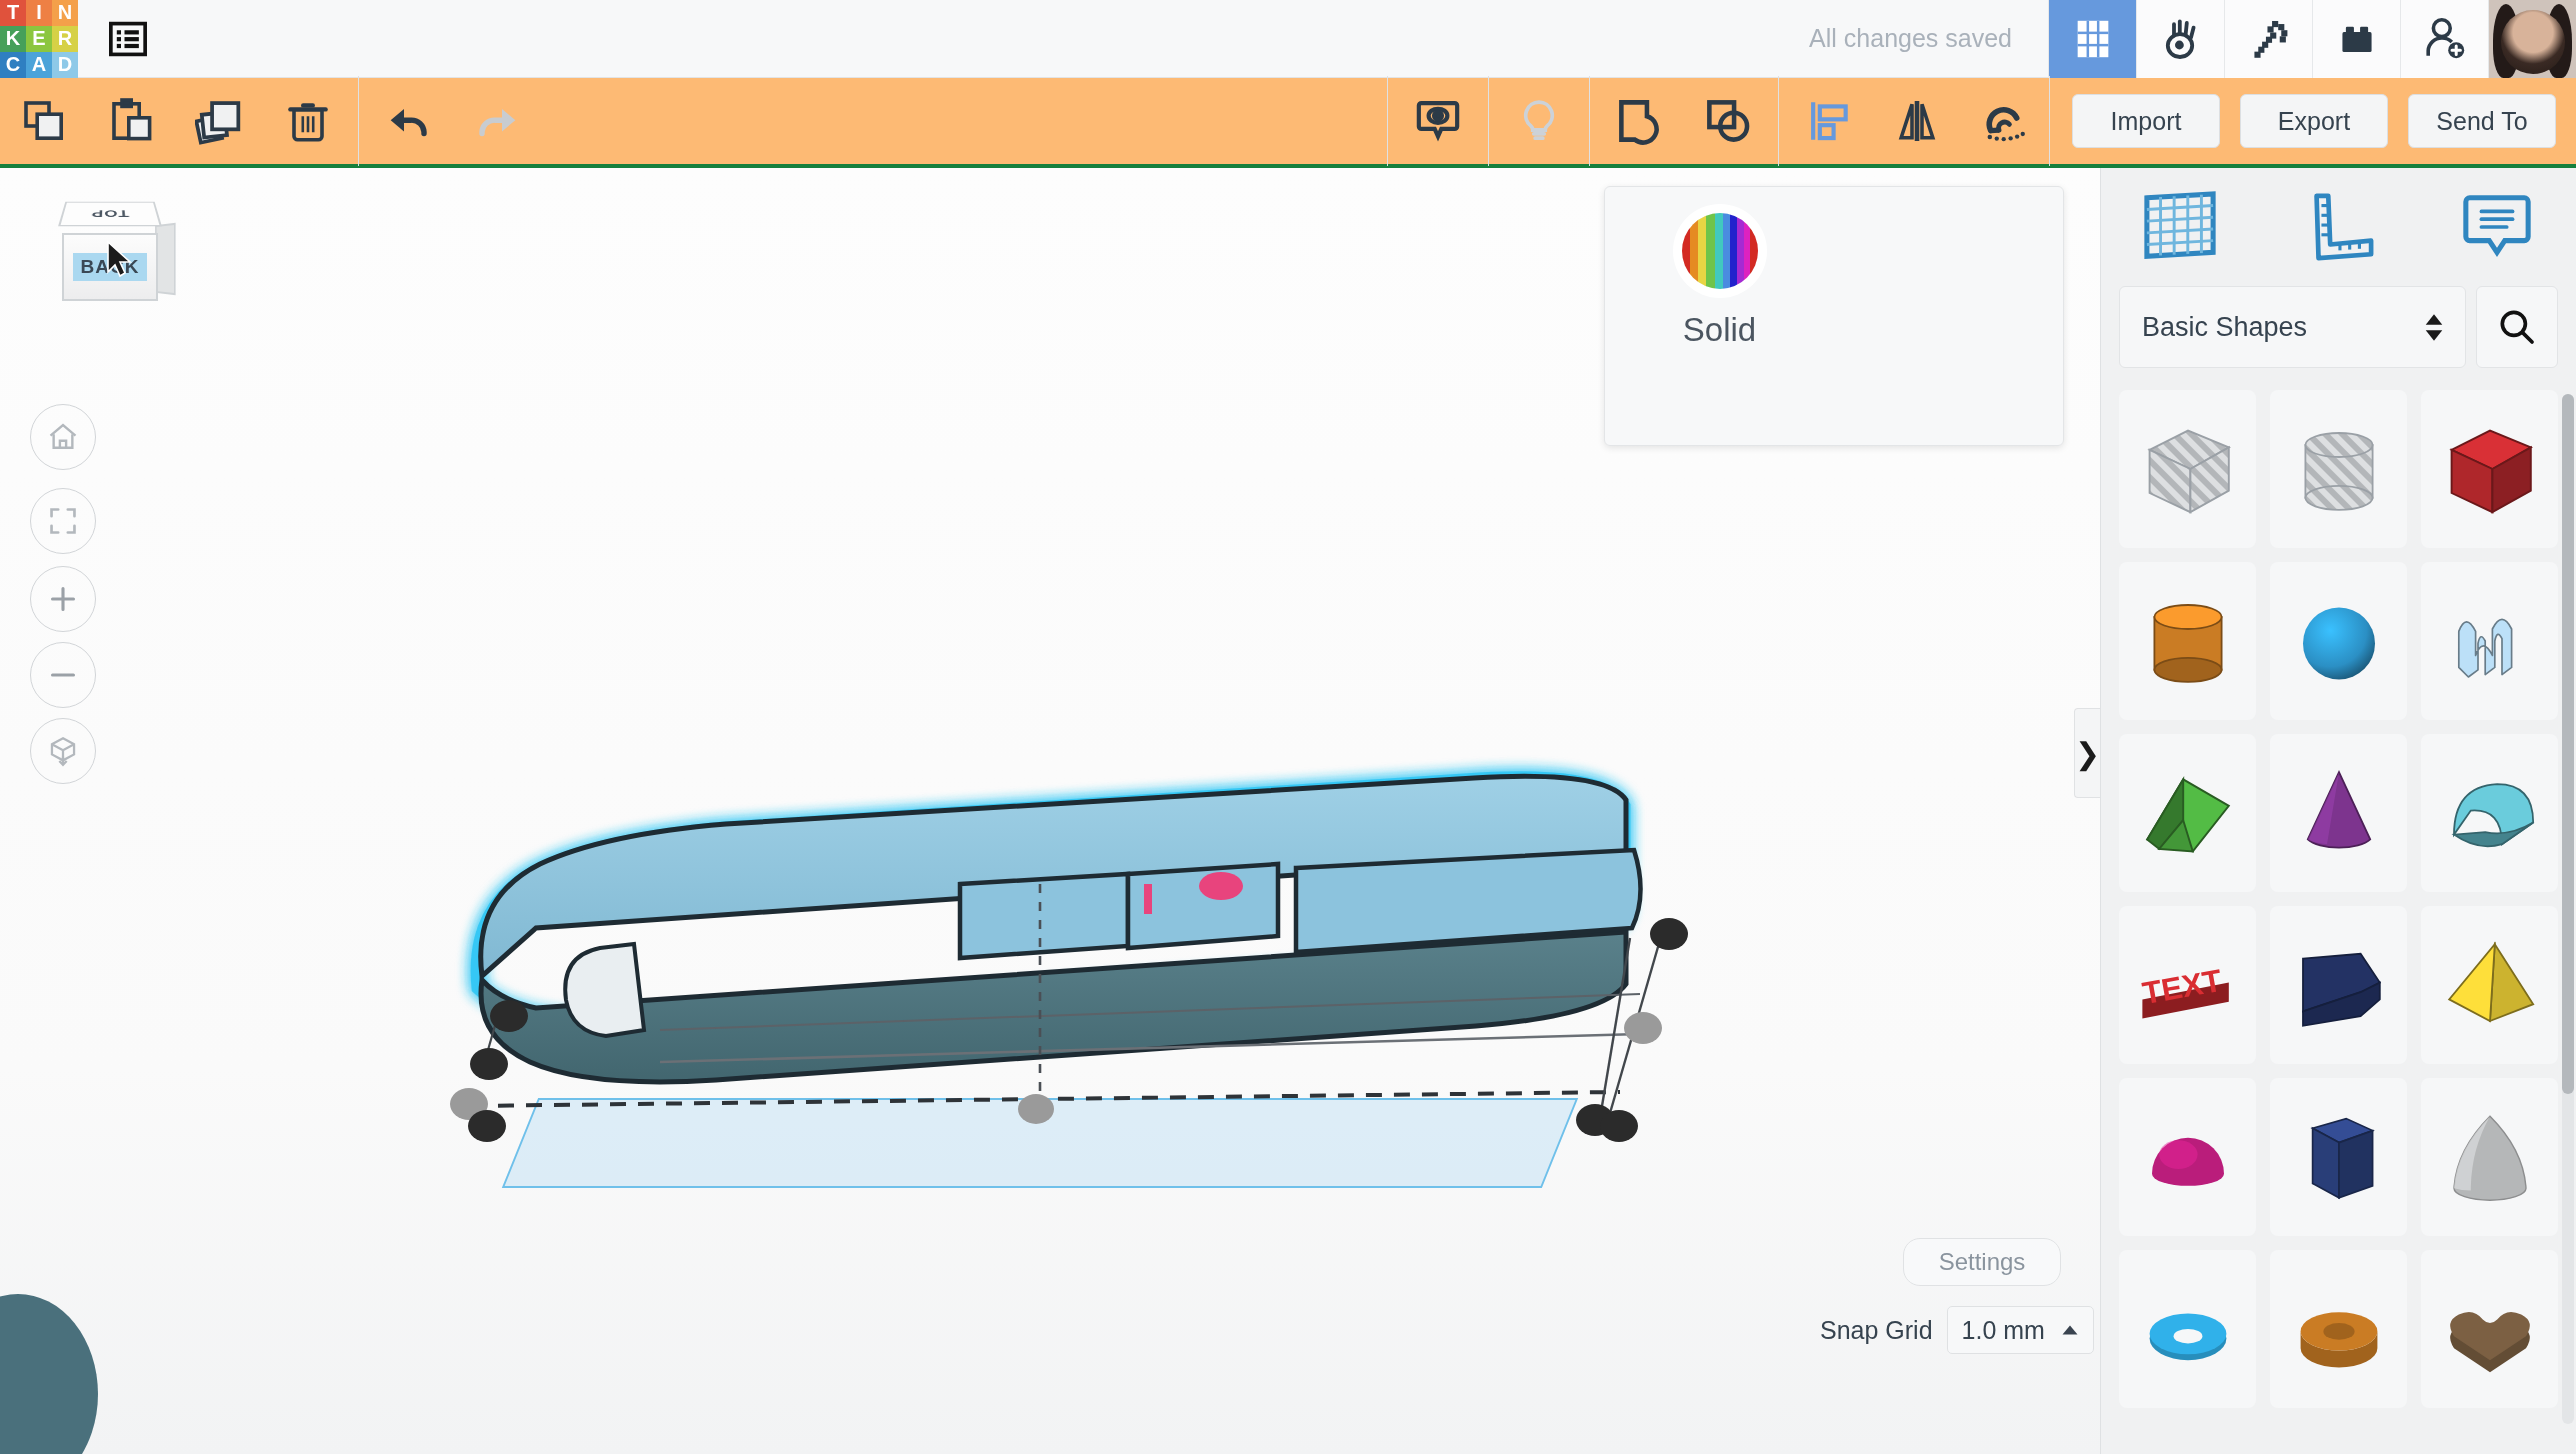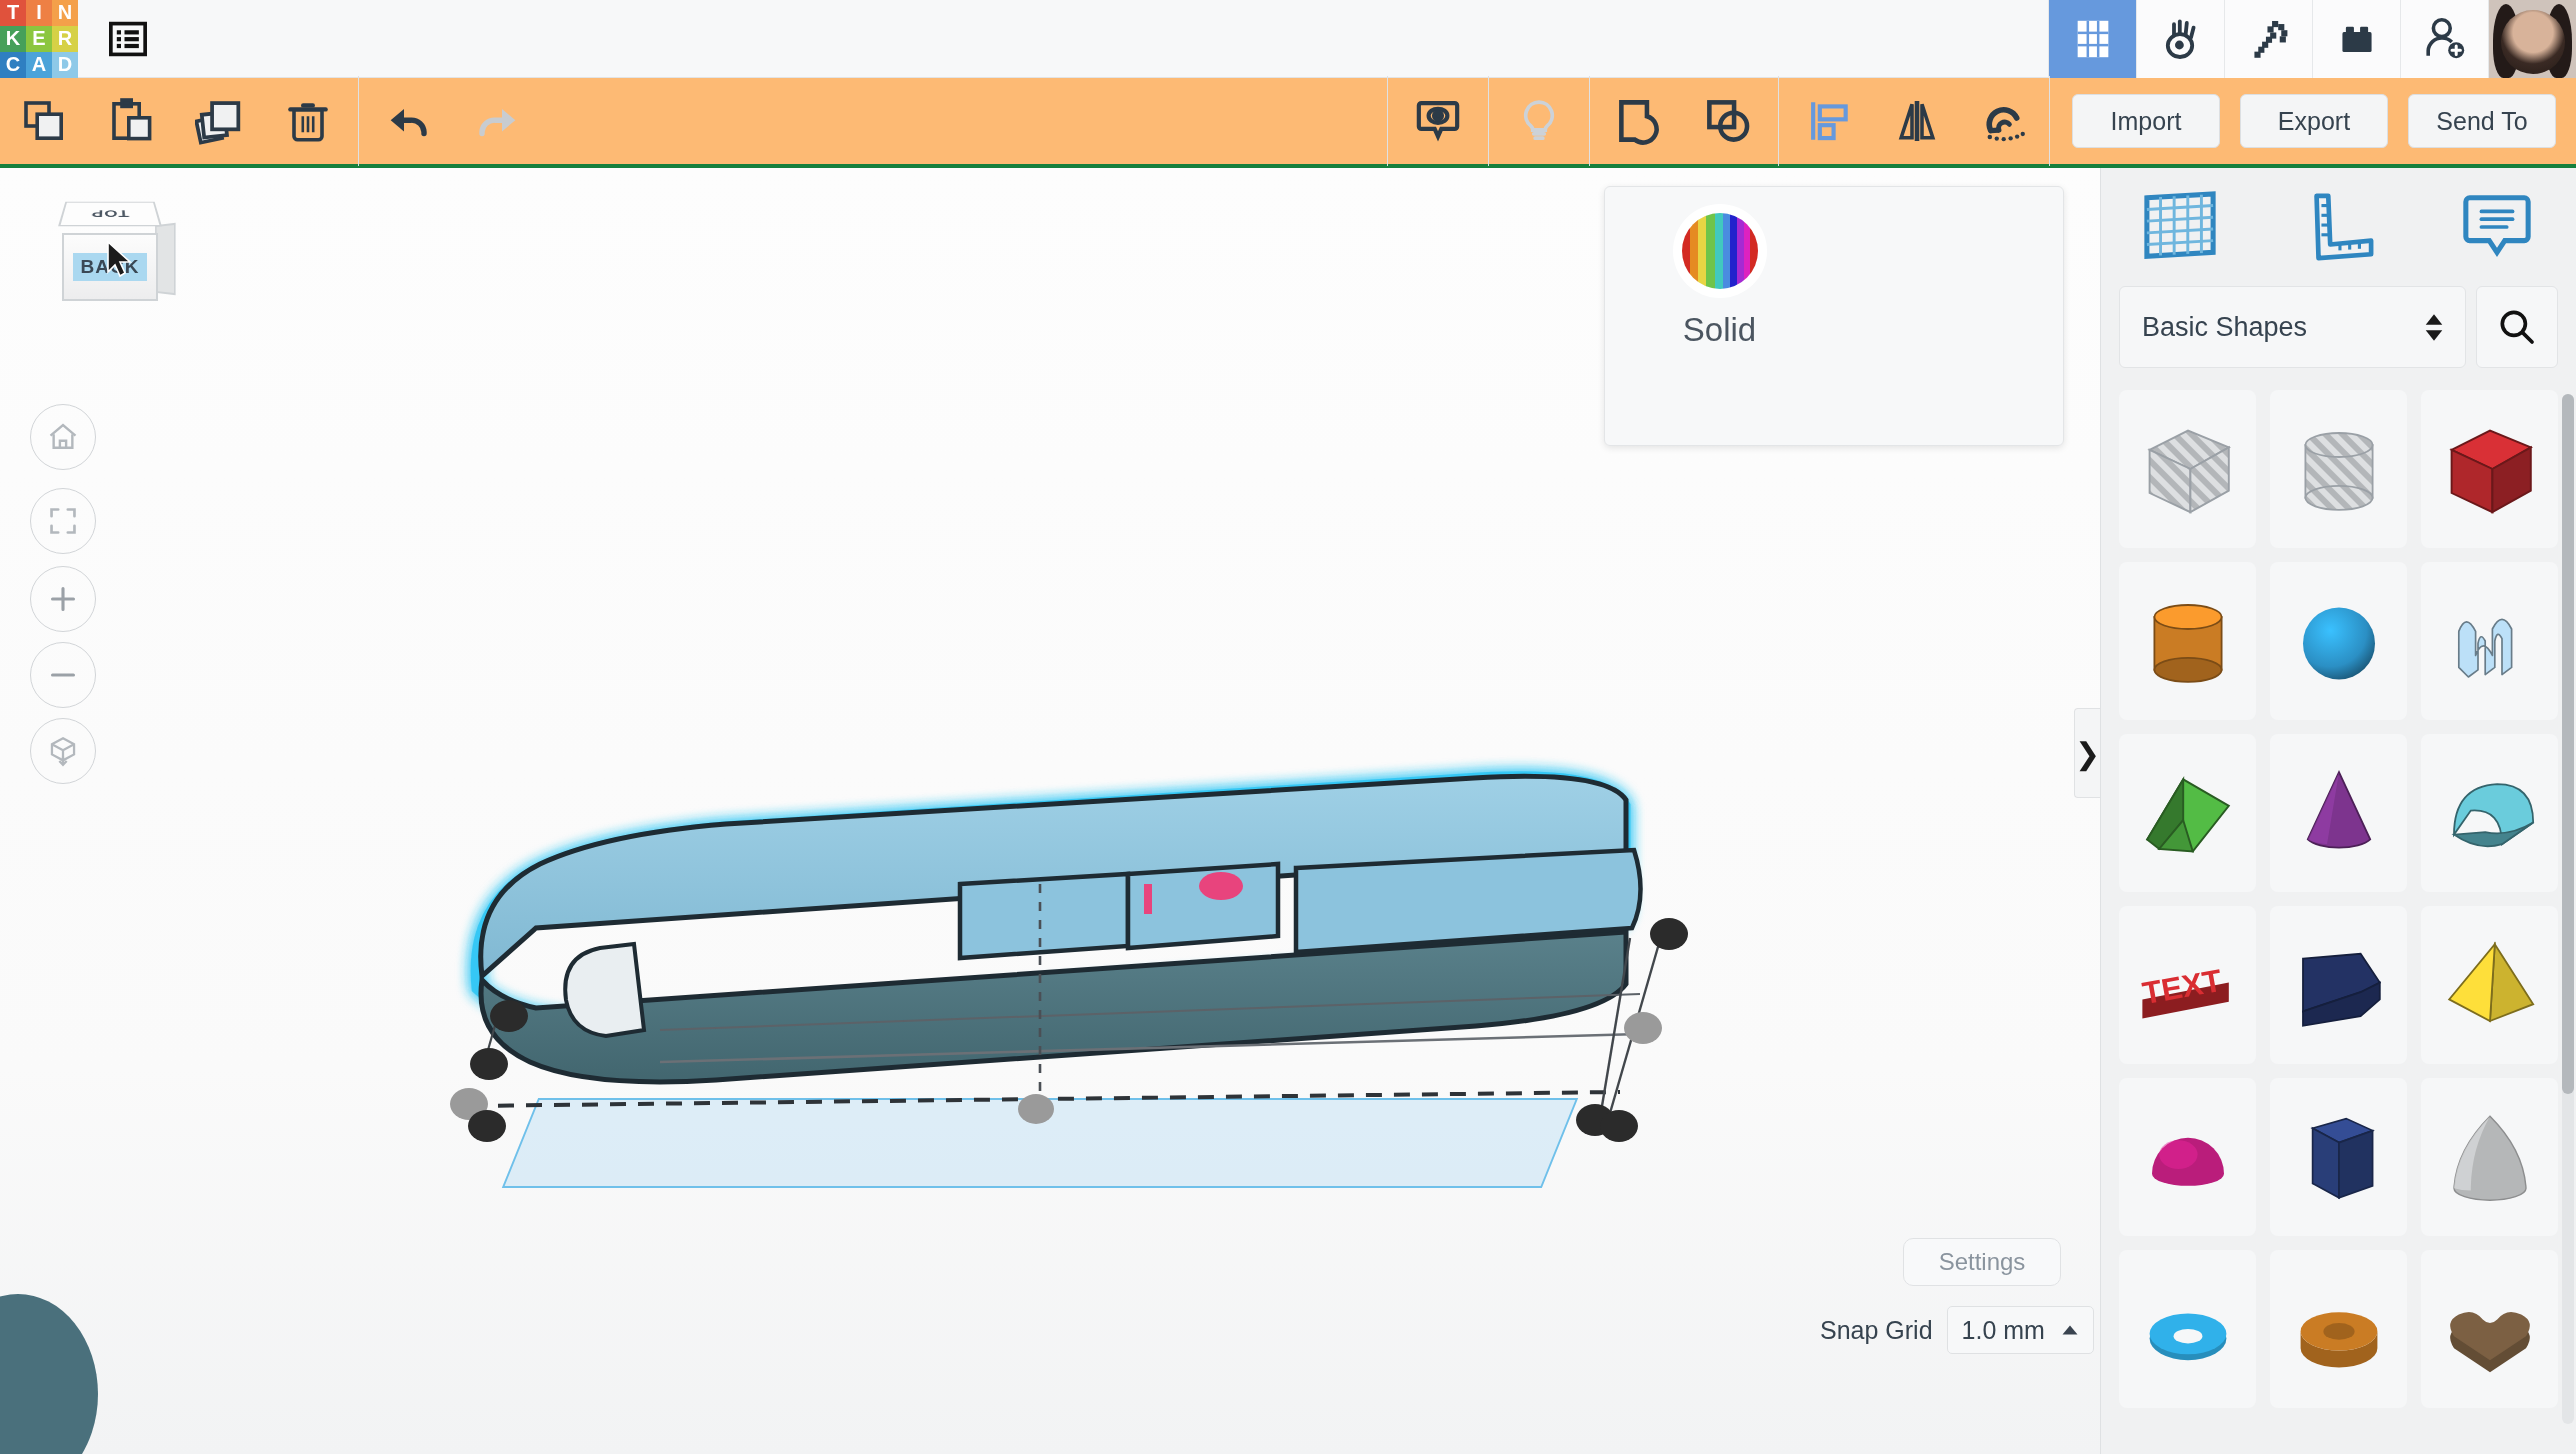--- a/index.html
+++ b/index.html
@@ -206,21 +206,21 @@
   }
   .sp-swatch.hole {
     background: repeating-linear-gradient(-45deg,#b9b9b9 0 9px,#d9d9d9 9px 18px);
   }
   .sp-label { font-size: 33px; color:#4b5560; margin-top: 22px; }
 
   
   .settings-btn {
     position:absolute; left: 1903px; top: 1334px;
     width: 158px; height: 48px;
-    border:1px solid #e0e2e4; border-radius:10px; background:#f8f9fa;
+    border:1px solid #e0e2e4; border-radius:17px; background:#f8f9fa;
     display:flex; align-items:center; justify-content:center;
     font-size:24px; color:#8a949e;
   }
   .snap-row {
     position:absolute; left: 1820px; top: 1398px;
     display:flex; align-items:center; gap: 14px;
   }
   .snap-label { font-size:25px; color:#36434f; }
   .snap-select {
     height: 48px; padding: 0 14px;
@@ -295,20 +295,21 @@
       <rect x="10" y="7" width="8.2" height="2.4" fill="#111"></rect>
       <rect x="5.6" y="10.9" width="2.4" height="2.4" fill="#111"></rect>
       <rect x="10" y="10.9" width="8.2" height="2.4" fill="#111"></rect>
       <rect x="5.6" y="14.8" width="2.4" height="2.4" fill="#111"></rect>
       <rect x="10" y="14.8" width="8.2" height="2.4" fill="#111"></rect>
     </svg>
   </div>
 
 
   <div class="header-right">
+    <div class="save-status">All changes saved</div>
 
     <div class="hdr-icon active">
       <svg width="46" height="46" viewBox="0 0 24 24">
         <rect x="4" y="2.5" width="16" height="19" fill="#fff"></rect>
         <g stroke="#6699dd" stroke-width="1.3">
           <line x1="9.3" y1="2.5" x2="9.3" y2="21.5"></line>
           <line x1="14.7" y1="2.5" x2="14.7" y2="21.5"></line>
           <line x1="4" y1="8.8" x2="20" y2="8.8"></line>
           <line x1="4" y1="15.2" x2="20" y2="15.2"></line>
         </g>

